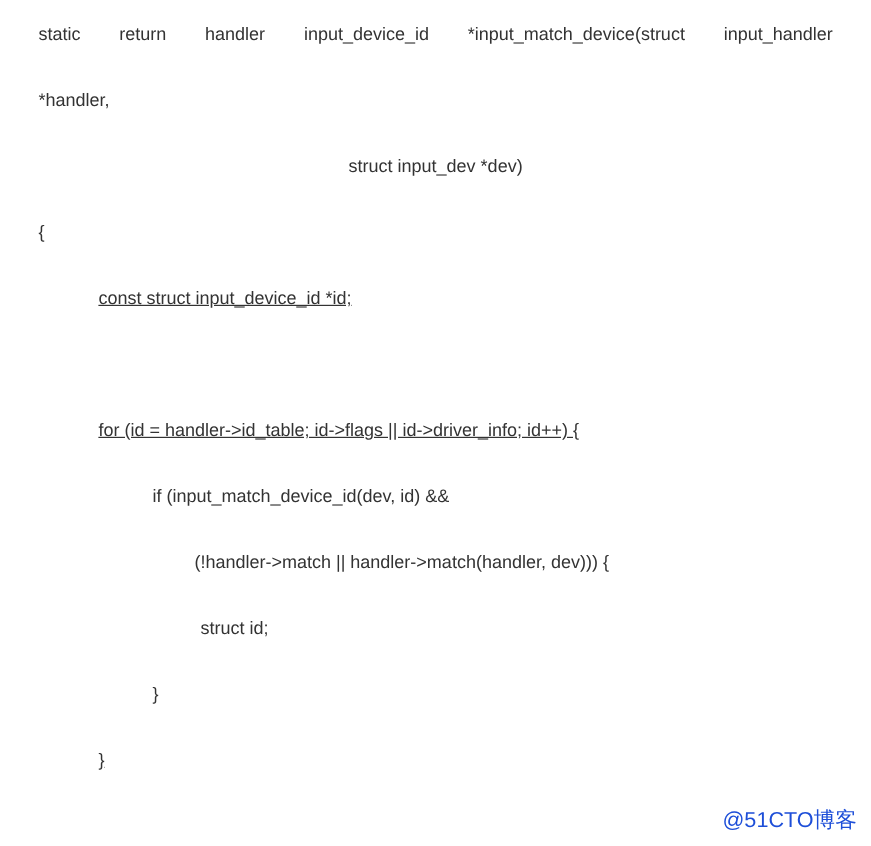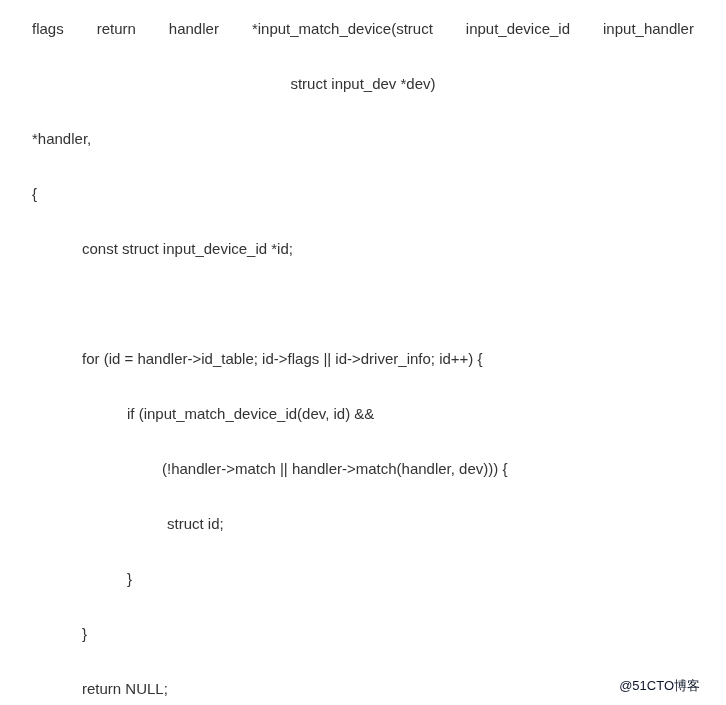--- a/index.html
+++ b/index.html
@@ -27,63 +27,63 @@
     .line.justify {
       display: flex;
       justify-content: space-between;
       width: 662px;
     }
     .line.justify > span {
       white-space: nowrap;
     }
     .indent1 {
       padding-left: 50px;
+      text-decoration: underline;
     }
     .indent2 {
       padding-left: 95px;
       margin-top: 14px;
     }
     .indent3 {
       padding-left: 130px;
     }
     .indent35 {
       padding-left: 135px;
     }
     .center-line {
       text-align: center;
       width: 100%;
     }
     .watermark {
       position: absolute;
       bottom: 10px;
-      right: 26px;
-      color: #0f172a;
-      font-size: 13px;
+      right: 12px;
+      color: #1d4ed8;
+      font-size: 18px;
     }
   </style>
 </head>
 <body>
 
 <div class="code-block">
   <div class="line justify">
-    <span>flags</span>
+    <span>static</span>
     <span>return</span>
     <span>handler</span>
+    <span>input_device_id</span>
     <span>*input_match_device(struct</span>
-    <span>input_device_id</span>
     <span>input_handler</span>
   </div>
+  <div class="line">*handler,</div>
   <div class="line center-line">struct input_dev *dev)</div>
-  <div class="line">*handler,</div>
   <div class="line">{</div>
   <div class="line indent1">const struct input_device_id *id;</div>
   <div class="line">&nbsp;</div>
   <div class="line indent1">for (id = handler-&gt;id_table; id-&gt;flags || id-&gt;driver_info; id++) {</div>
   <div class="line indent2">if (input_match_device_id(dev, id) &amp;&amp;</div>
   <div class="line indent3">(!handler-&gt;match || handler-&gt;match(handler, dev))) {</div>
   <div class="line indent35"> struct id;</div>
   <div class="line indent2">}</div>
   <div class="line indent1">}</div>
-  <div class="line indent1">return NULL;</div>
 
 </div>
 
 <div class="watermark">@51CTO博客</div>
 
 </body></html>

